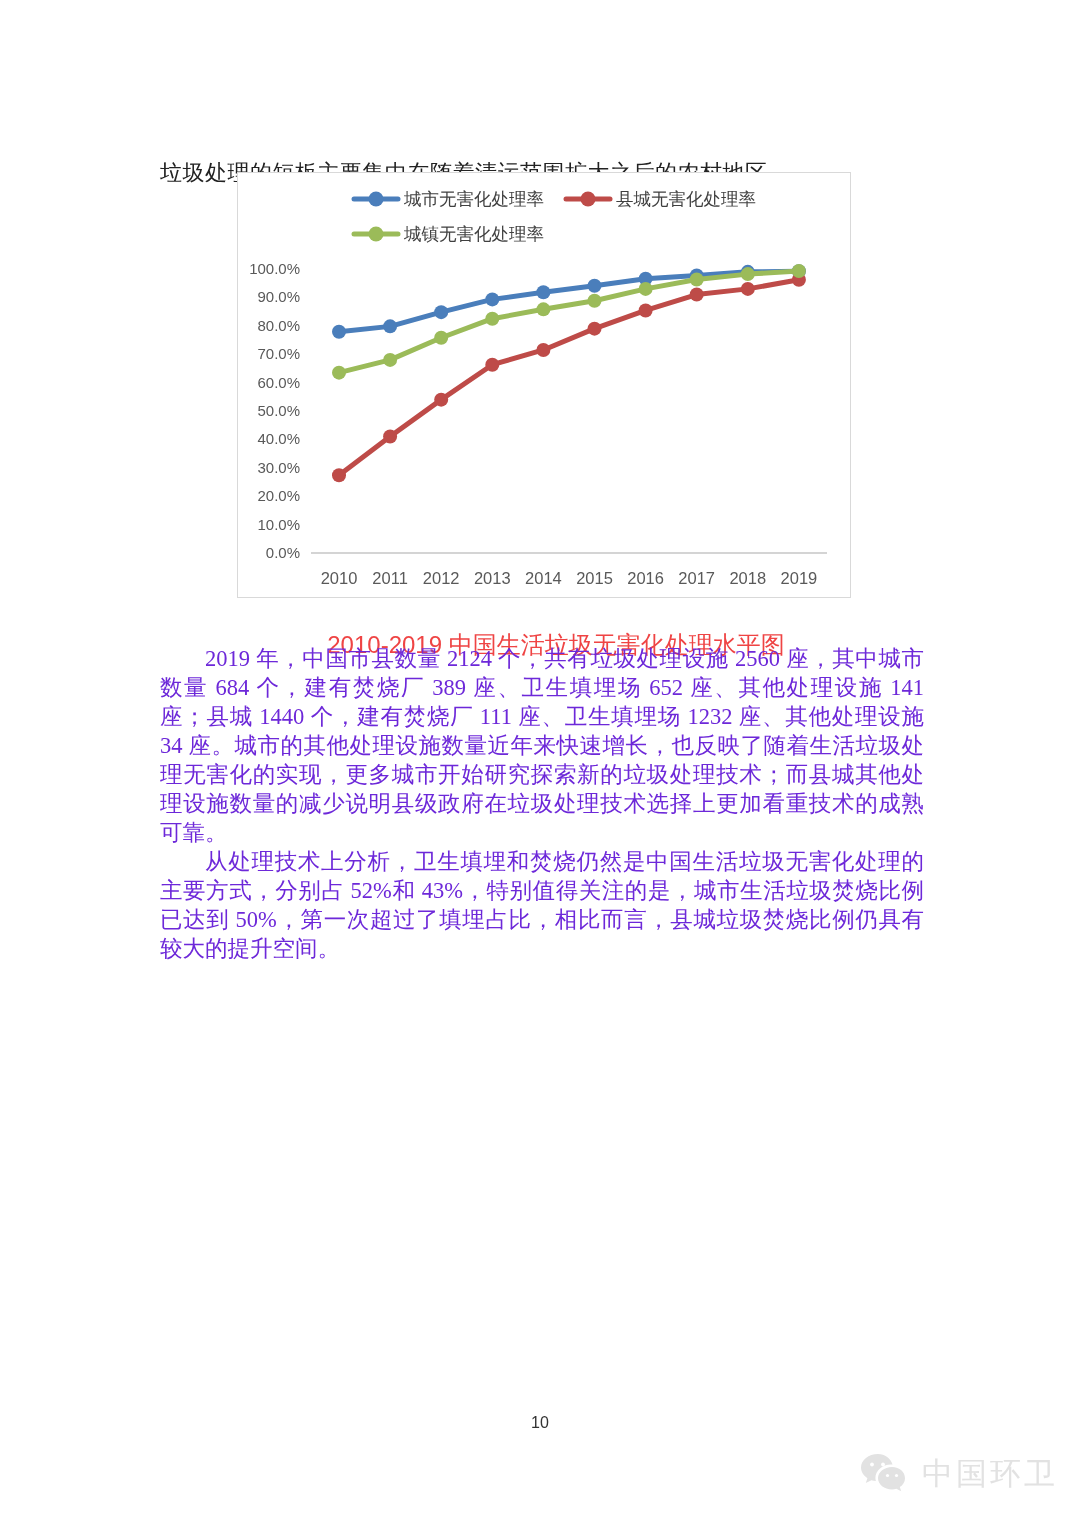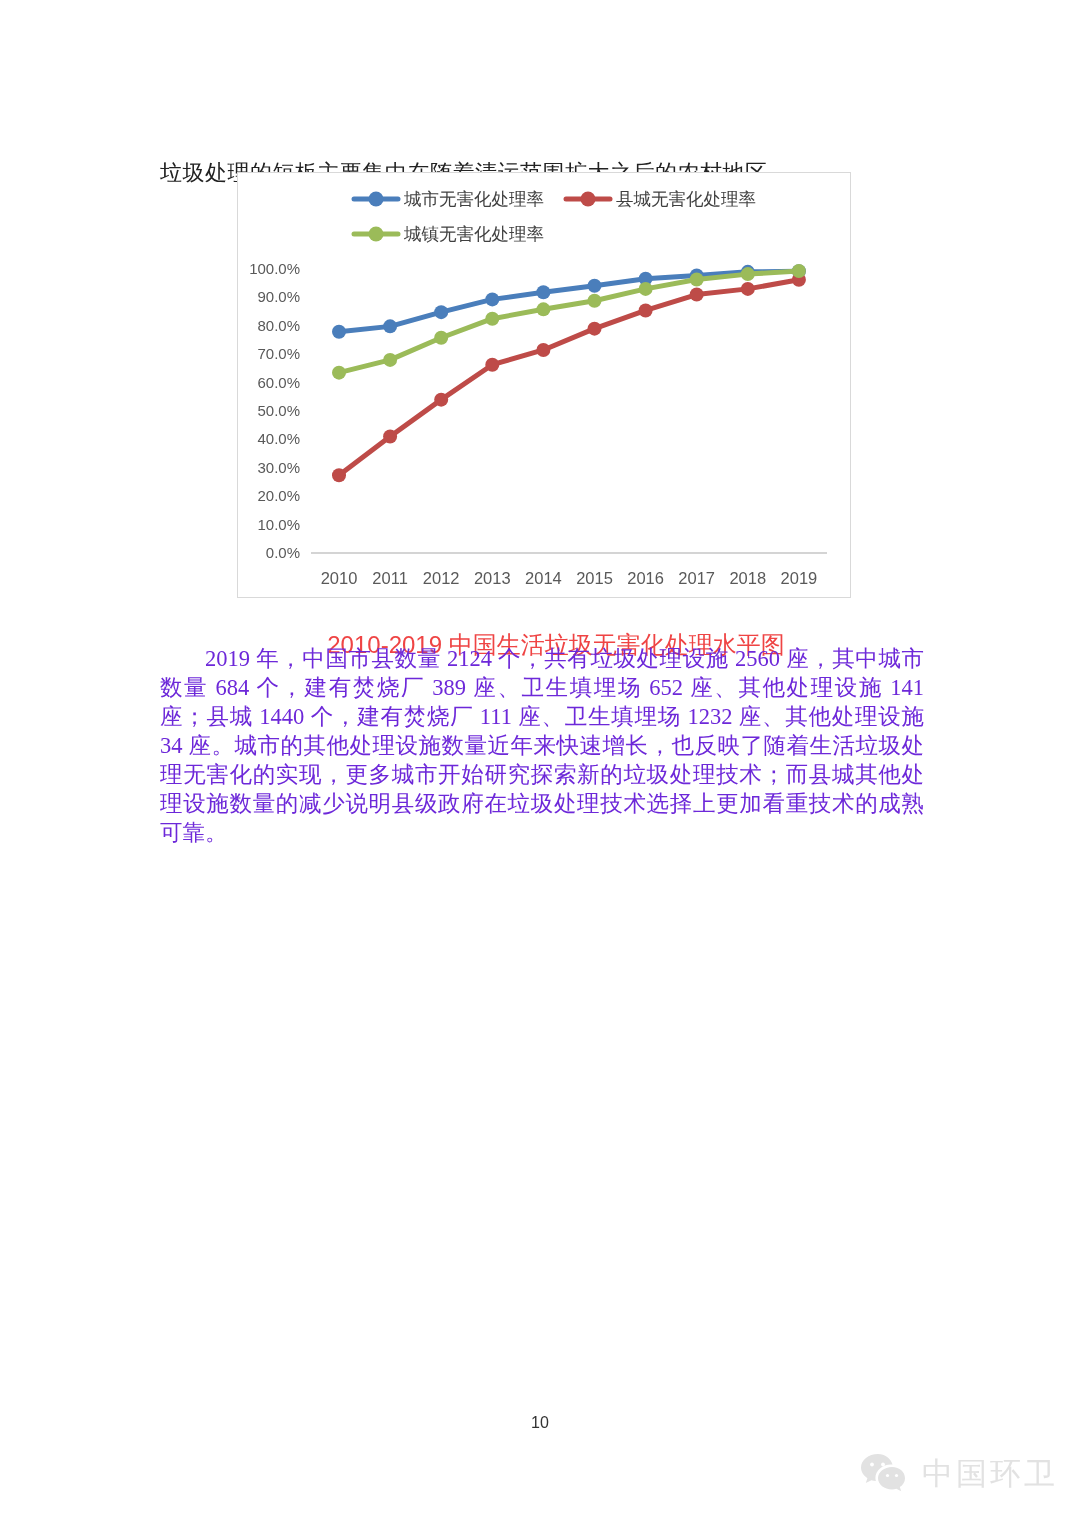--- a/index.html
+++ b/index.html
@@ -138,20 +138,21 @@
           <circle cx="138" cy="61" r="7.5" fill="#9BBB59"></circle>
           <text x="166" y="67" font-family="Liberation Sans, sans-serif" font-size="17.5" fill="#404040">城镇无害化处理率</text>
         </g>
       </svg>
     </div>
 
   <h3 class="chart-title">2010-2019 中国生活垃圾无害化处理水平图</h3>
 
   <div class="text-block">
     <p>2019 年，中国市县数量 2124 个，共有垃圾处理设施 2560 座，其中城市数量 684 个，建有焚烧厂 389 座、卫生填埋场 652 座、其他处理设施 141 座；县城 1440 个，建有焚烧厂 111 座、卫生填埋场 1232 座、其他处理设施 34 座。城市的其他处理设施数量近年来快速增长，也反映了随着生活垃圾处理无害化的实现，更多城市开始研究探索新的垃圾处理技术；而县城其他处理设施数量的减少说明县级政府在垃圾处理技术选择上更加看重技术的成熟可靠。</p>
+    <p>从处理技术上分析，卫生填埋和焚烧仍然是中国生活垃圾无害化处理的主要方式，分别占 52%和 43%，特别值得关注的是，城市生活垃圾焚烧比例已达到 50%，第一次超过了填埋占比，相比而言，县城垃圾焚烧比例仍具有较大的提升空间。</p>
   </div>
 
   <div class="page-number">10</div>
 
   <div class="watermark">
     <span>
       <svg width="52" height="44" viewBox="0 0 52 44">
         <g fill="#e2e2e2">
           <path d="M20 2C10.6 2 3 8.1 3 15.6c0 4.3 2.5 8.1 6.4 10.6l-1.6 4.9 5.6-2.9c1.4.4 2.9.7 4.5.8-.3-1-.5-2-.5-3.1C17.4 18.4 24.5 12.4 33 12.4c.5 0 1 0 1.5.1C32.7 6.4 26.9 2 20 2z"></path>
           <path d="M34 15c-7.7 0-14 5-14 11.2 0 6.2 6.3 11.2 14 11.2 1.5 0 3-.2 4.4-.6l4.8 2.5-1.4-4.2c3.1-2 5.2-5.2 5.2-8.9C47 20 41.7 15 34 15z"></path>

